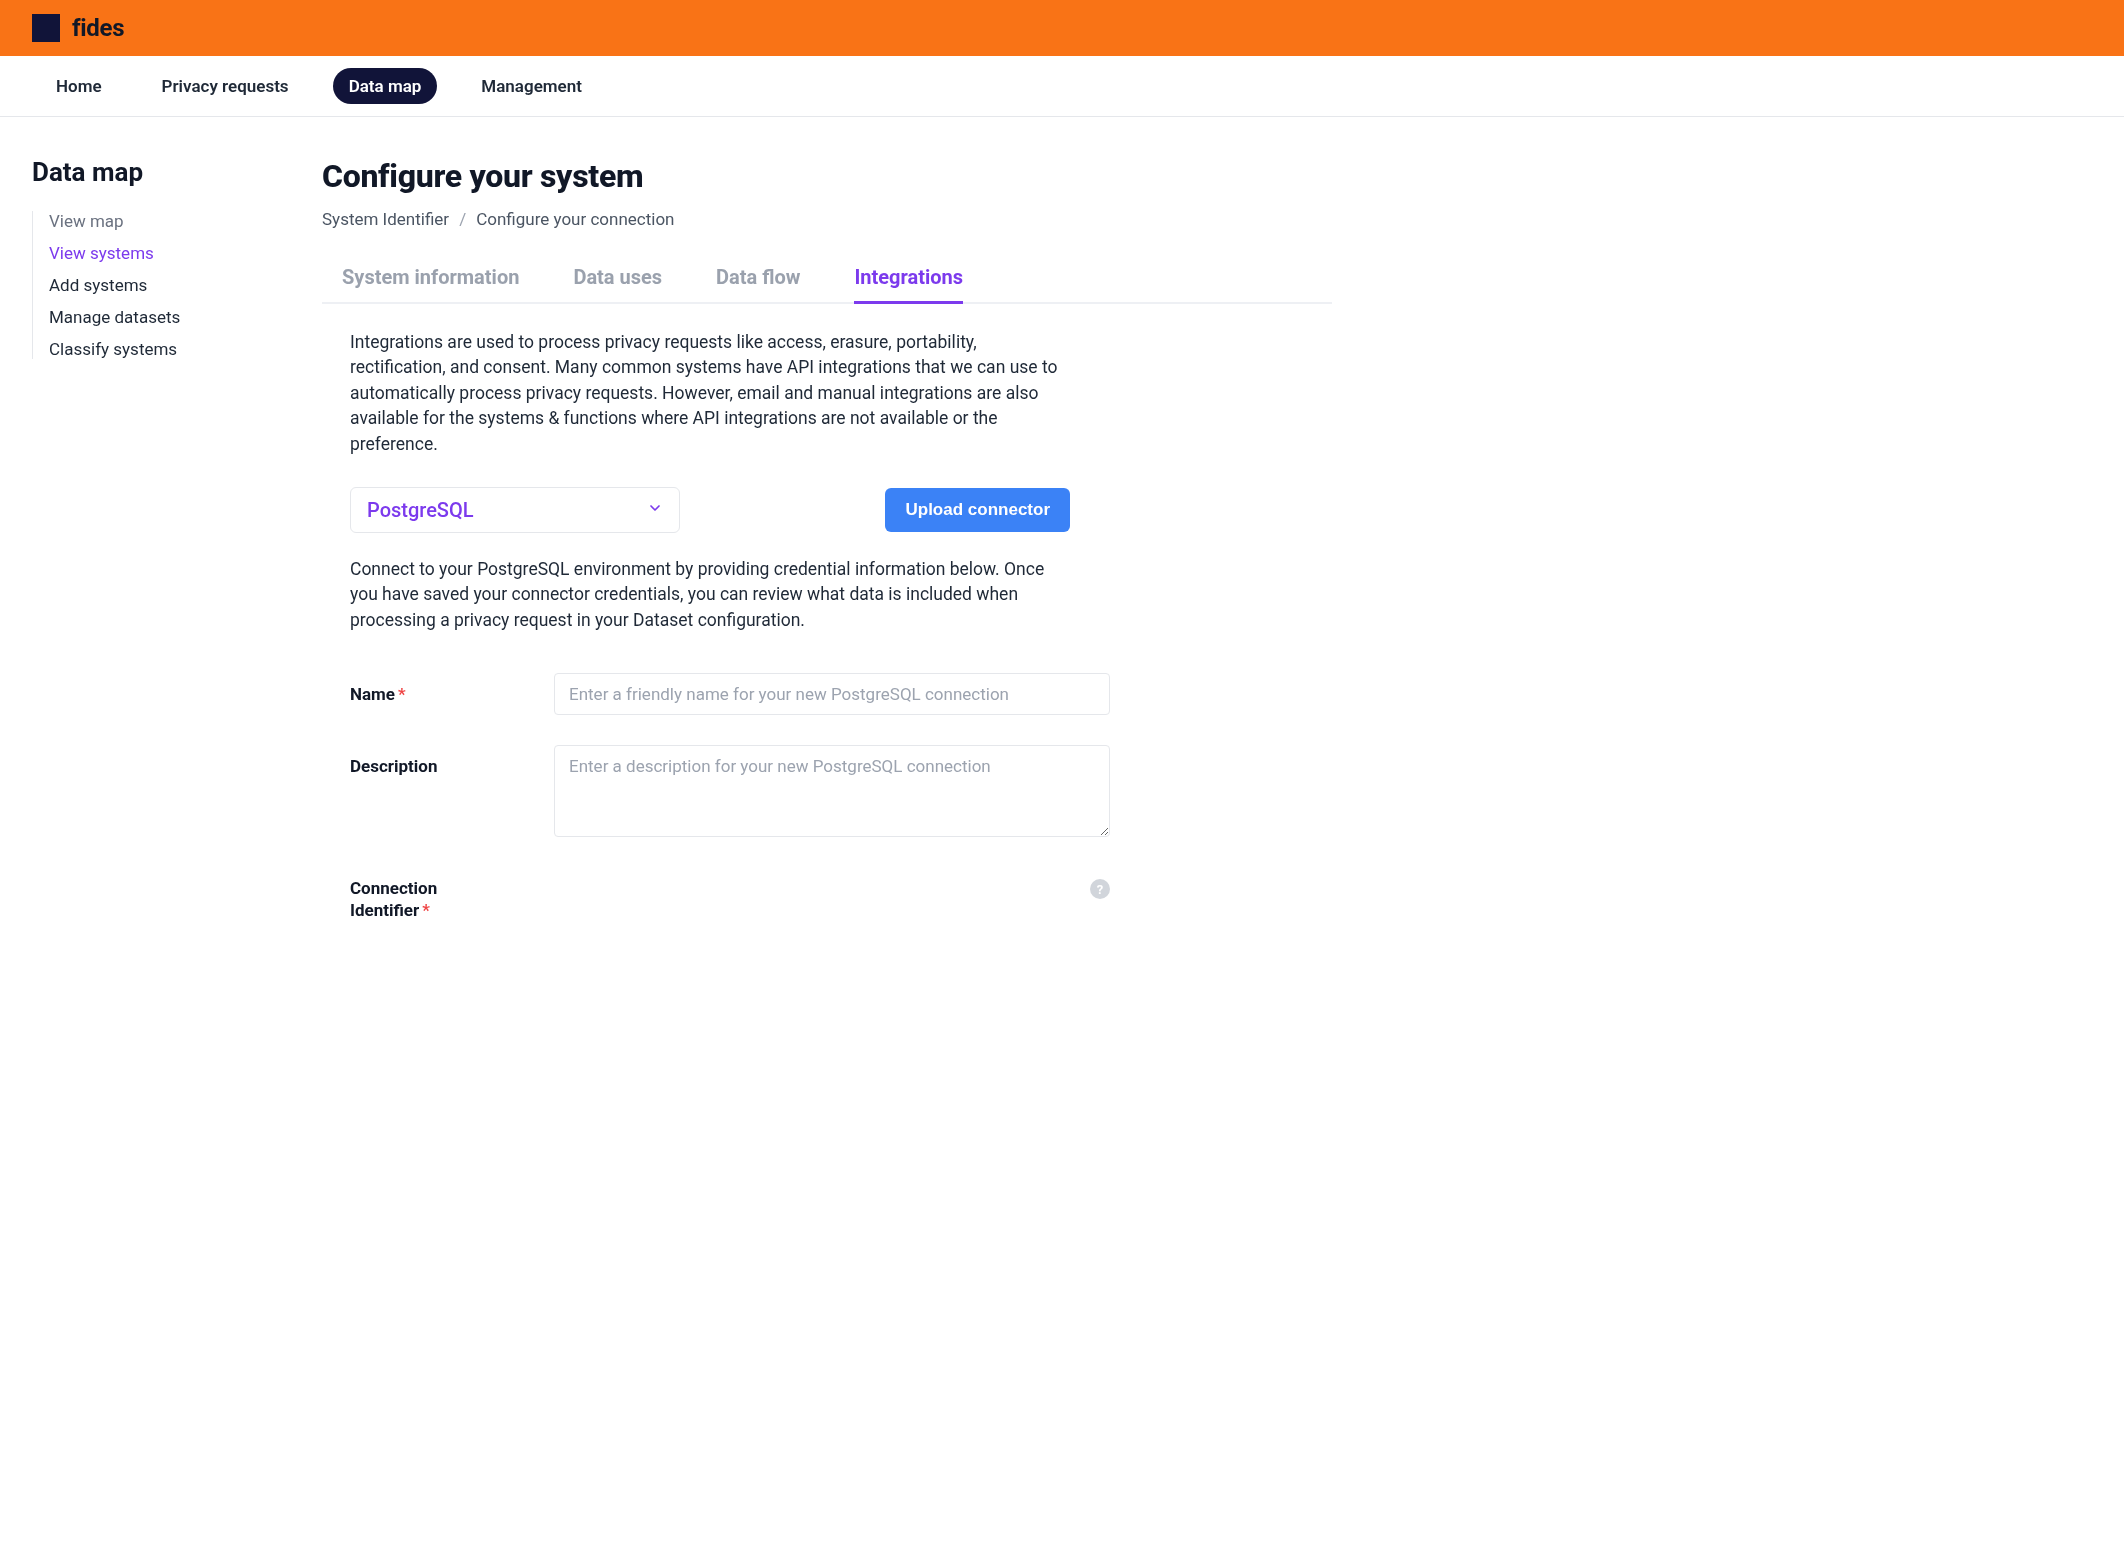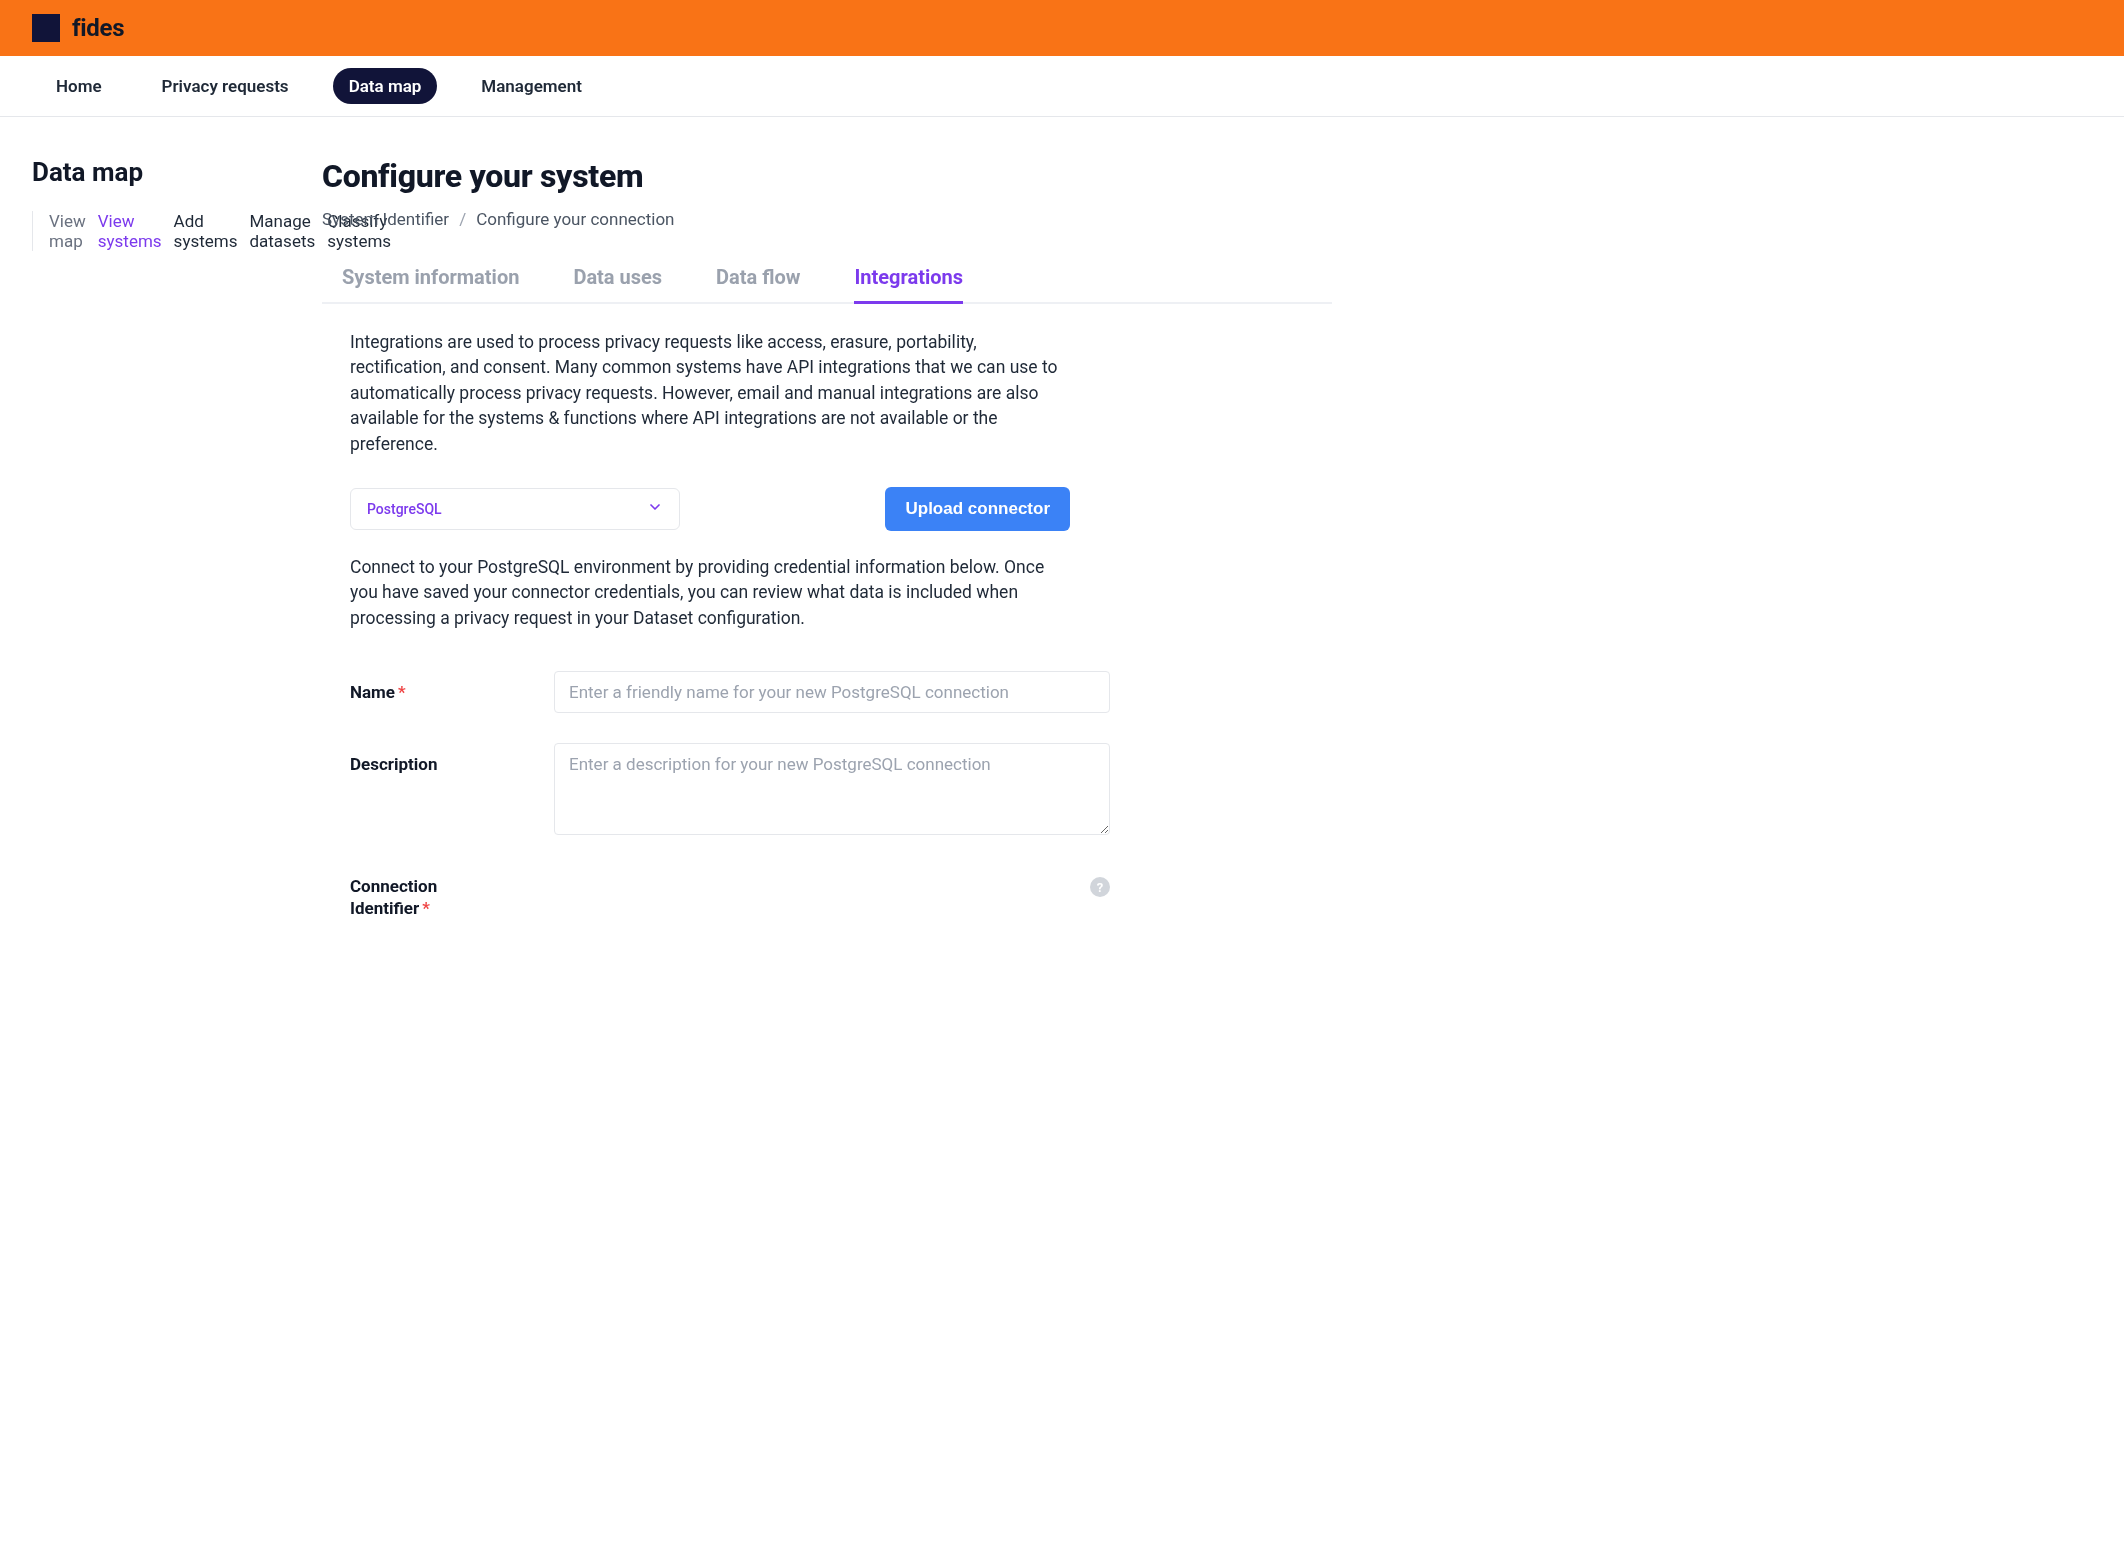--- a/index.html
+++ b/index.html
@@ -66,21 +66,21 @@
   }
   .sidebar-title {
     font-size: 26px;
     font-weight: 700;
     color: #111827;
     margin-bottom: 24px;
   }
   .sidebar-list {
     border-left: 1px solid #e5e7eb;
     display: flex;
-    flex-direction: row;
+    flex-direction: column;
     gap: 12px;
     padding-left: 16px;
   }
   .sidebar-item {
     font-size: 17px;
     color: #1f2937;
     cursor: pointer;
   }
   .sidebar-item.muted { color: #6b7280; }
   .sidebar-item.active { color: #7c3aed; }
@@ -152,21 +152,21 @@
     justify-content: space-between;
     border: 1px solid #e5e7eb;
     border-radius: 6px;
     padding: 10px 16px;
     width: 330px;
     cursor: pointer;
     background: #fff;
   }
   .select-value {
     color: #7c3aed;
-    font-size: 14px;
+    font-size: 20px;
     font-weight: 500;
   }
   .chevron {
     color: #7c3aed;
   }
   .upload-btn {
     background: #3b82f6;
     color: #fff;
     border: none;
     border-radius: 6px;

